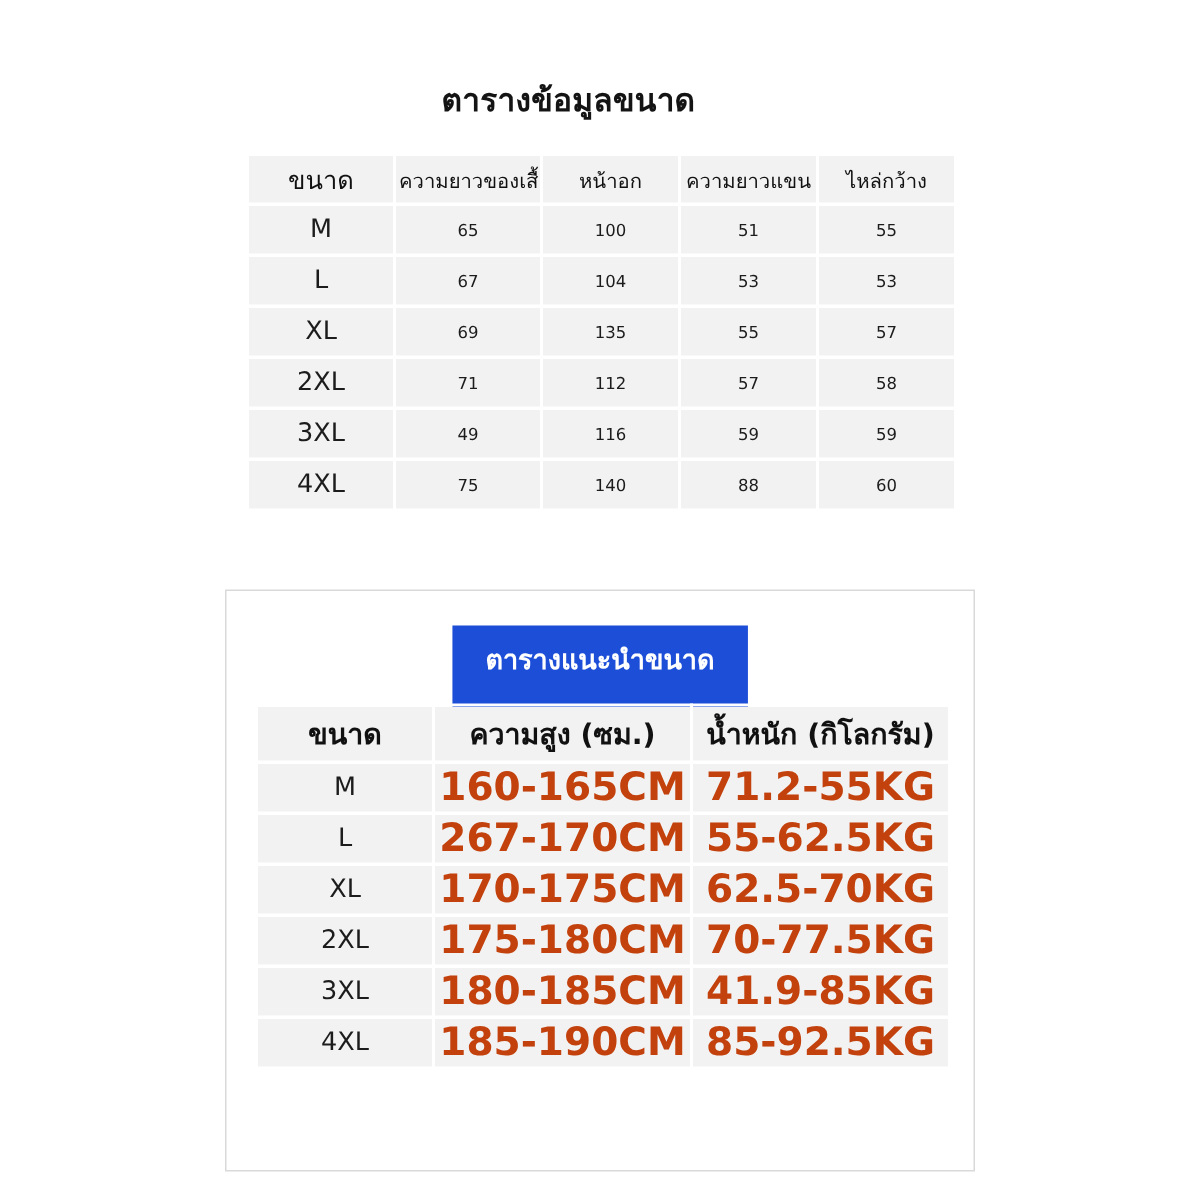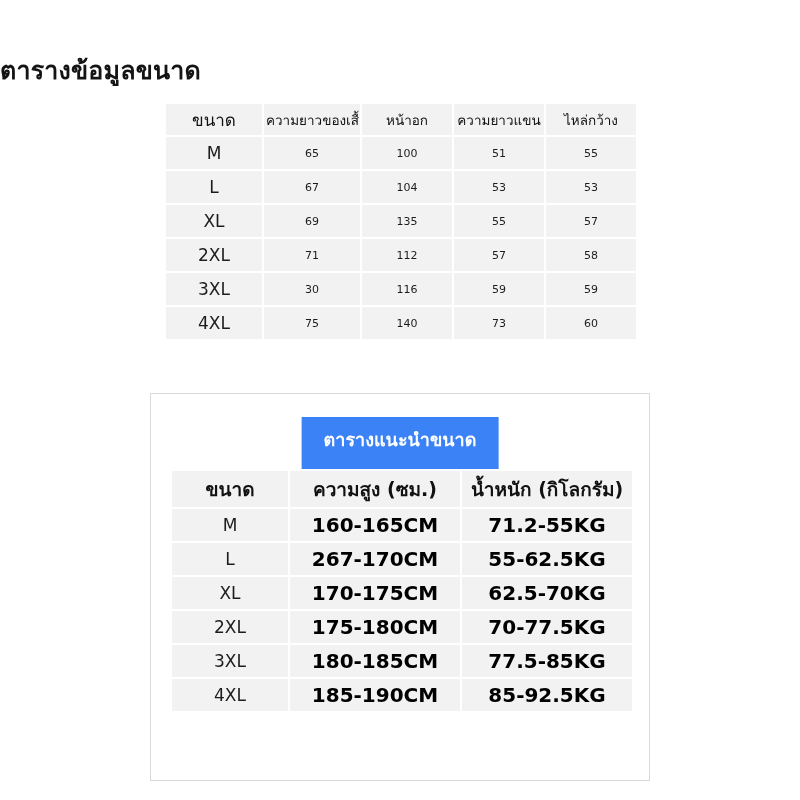--- a/index.html
+++ b/index.html
@@ -20,21 +20,22 @@
     height: 800px;
     box-sizing: border-box;
   }
 
   
   .main-title {
     position: absolute;
     top: 50px;
     left: 0;
     width: 758px;
-    font-size: 25px;
+    text-align: center;
+    font-size: 21px;
     font-weight: bold;
     color: #141414;
     letter-spacing: 0.2px;
   }
 
   
   .table1-wrap {
     position: absolute;
     top: 102px;
     left: 164px;
@@ -86,21 +87,21 @@
     height: 388px;
     border: 1px solid #d9d9d9;
     box-sizing: border-box;
     background: #ffffff;
   }
   .card2-badge {
     position: absolute;
     top: 23px;
     left: 50%;
     transform: translateX(-50%);
-    background: #3b82f6;
+    background: #1d4ed8;
     color: #ffffff;
     font-size: 18px;
     font-weight: bold;
     padding: 8px 22px 26px 22px;
     white-space: nowrap;
   }
   .table2-wrap {
     position: absolute;
     top: 75px;
     left: 19px;
@@ -127,23 +128,23 @@
     font-weight: bold;
     color: #111111;
     height: 38px;
   }
   table.t2 tbody td.size-cell {
     font-size: 17px;
     font-weight: normal;
     color: #1c1c1c;
   }
   table.t2 tbody td.val-cell {
-    font-size: 20px;
-    font-weight: bold;
-    color: #000000;
+    font-size: 26px;
+    font-weight: bold;
+    color: #c2410c;
   }
   .t2 col.d0 { width: 118px; }
   .t2 col.d1 { width: 172px; }
   .t2 col.d2 { width: 172px; }
 </style>
 </head>
 <body>
 
 <div class="page">
 
@@ -191,30 +192,30 @@
         </tr>
         <tr>
           <td class="size-cell">2XL</td>
           <td>71</td>
           <td>112</td>
           <td>57</td>
           <td>58</td>
         </tr>
         <tr>
           <td class="size-cell">3XL</td>
-          <td>30</td>
+          <td>49</td>
           <td>116</td>
           <td>59</td>
           <td>59</td>
         </tr>
         <tr>
           <td class="size-cell">4XL</td>
           <td>75</td>
           <td>140</td>
-          <td>73</td>
+          <td>88</td>
           <td>60</td>
         </tr>
       </tbody>
     </table>
   </div>
 
   <div class="card2">
     <div class="card2-badge">ตารางแนะนำขนาด</div>
 
     <div class="table2-wrap">
@@ -248,21 +249,21 @@
             <td class="val-cell">62.5-70KG</td>
           </tr>
           <tr>
             <td class="size-cell">2XL</td>
             <td class="val-cell">175-180CM</td>
             <td class="val-cell">70-77.5KG</td>
           </tr>
           <tr>
             <td class="size-cell">3XL</td>
             <td class="val-cell">180-185CM</td>
-            <td class="val-cell">77.5-85KG</td>
+            <td class="val-cell">41.9-85KG</td>
           </tr>
           <tr>
             <td class="size-cell">4XL</td>
             <td class="val-cell">185-190CM</td>
             <td class="val-cell">85-92.5KG</td>
           </tr>
         </tbody>
       </table>
     </div>
   </div>

